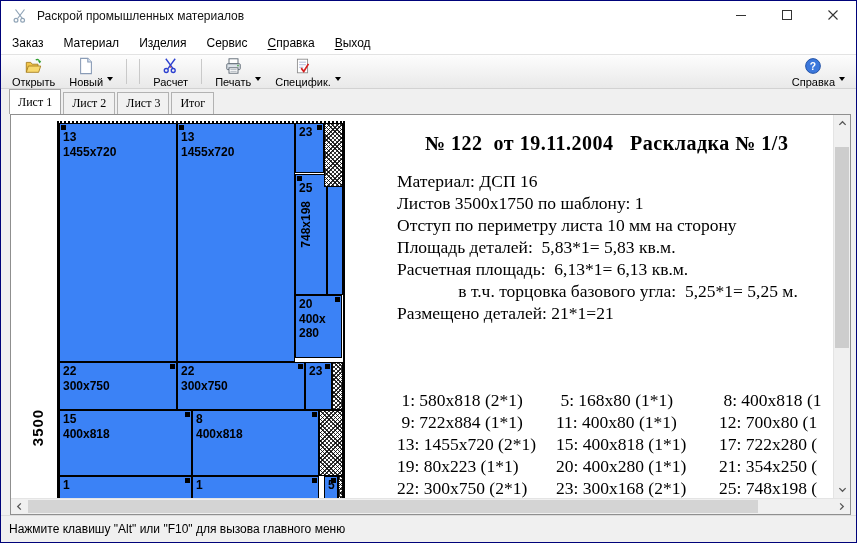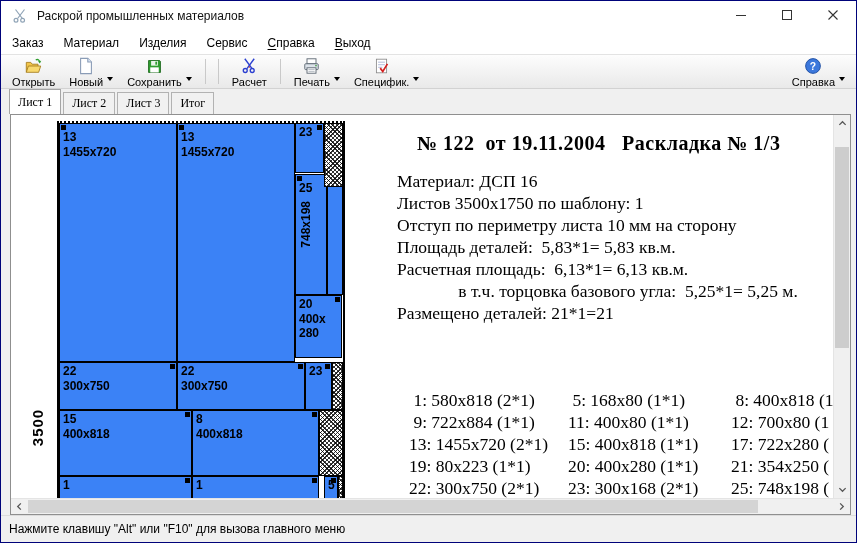--- a/index.html
+++ b/index.html
@@ -48,24 +48,24 @@
   .marker.tl{left:1px;top:1px;}
   .marker.tr{right:1px;top:1px;}
   .waste{position:absolute;border:1px solid #000;box-sizing:border-box;background-color:#fff;background-image:
     repeating-linear-gradient(45deg,rgba(0,0,0,.8) 0 1px,transparent 1px 3px),
     repeating-linear-gradient(135deg,rgba(0,0,0,.8) 0 1px,transparent 1px 3px);}
   .sheetlabel{position:absolute;left:12px;top:284px;width:30px;height:56px;display:flex;align-items:center;justify-content:center;}
   .sheetlabel span{transform:rotate(-90deg);font:bold 15px "Liberation Sans",sans-serif;letter-spacing:1px;white-space:nowrap;}
 
   
   .report{position:absolute;left:386px;top:0;width:480px;color:#000;}
-  .rtitle{position:absolute;left:20px;top:17px;font:bold 20px "Liberation Serif",serif;letter-spacing:.5px;white-space:pre;}
+  .rtitle{position:absolute;left:28px;top:17px;font:bold 20px "Liberation Serif",serif;letter-spacing:.5px;white-space:pre;}
   .rlines{position:absolute;left:0;top:55px;}
   .rline{font:17.5px/22px "Liberation Serif",serif;height:22px;white-space:pre;}
-  .rdetails{position:absolute;left:12px;top:274px;}
+  .rdetails{position:absolute;left:0;top:274px;}
   .drow{height:22px;font:17.5px/22px "Liberation Serif",serif;white-space:nowrap;}
   .dcell{display:inline-block;white-space:pre;}
   .dcell.c0{width:159px;}
   .dcell.c1{width:163px;}
 
   
   .vscroll{position:absolute;left:822px;top:0;width:17px;height:383px;background:#f0f0f0;border-left:1px solid #e4e4e4;box-sizing:border-box;}
   .varrow{position:absolute;left:0;width:16px;height:17px;display:flex;align-items:center;justify-content:center;}
   .varrow.up{top:0;}
   .varrow.down{bottom:0;}
@@ -142,34 +142,20 @@
           <span class="ticon">
             <svg width="18" height="18" viewBox="0 0 20 20">
               <path d="M4 1.5h8l4 4v13H4z" fill="#fff" stroke="#8a9cb6" stroke-width="1.2"></path>
               <path d="M12 1.5v4h4" fill="#dbe7f7" stroke="#8a9cb6" stroke-width="1.2"></path>
             </svg>
           </span>
           <span class="tlabel">Новый</span>
         </div>
         <span class="tarrow"></span>
       </div>
-      <div class="tbtn">
-        <div class="tcol">
-          <span class="ticon">
-            <svg width="17" height="17" viewBox="0 0 20 20">
-              <path d="M3 3h13l1 1v13H3z" fill="#2f9e2f" stroke="#1a661a" stroke-width="1"></path>
-              <rect x="6" y="3.5" width="8" height="5.5" fill="#e9f4e9"></rect>
-              <rect x="11" y="4.3" width="2" height="3.6" fill="#2f9e2f"></rect>
-              <rect x="5" y="11" width="10" height="6" fill="#fff"></rect>
-            </svg>
-          </span>
-          <span class="tlabel">Сохранить</span>
-        </div>
-        <span class="tarrow"></span>
-      </div>
       <div class="tsep"></div>
       <div class="tsep"></div>
       <div class="tbtn">
         <div class="tcol">
           <span class="ticon">
             <svg width="17" height="18" viewBox="0 0 20 20">
               <path d="M15.5 1.5 7 13" stroke="#2b3fd0" stroke-width="1.6" fill="none"></path>
               <path d="M4.5 1.5 13 13" stroke="#2b3fd0" stroke-width="1.6" fill="none"></path>
               <circle cx="5" cy="15.3" r="2.3" fill="none" stroke="#2b3fd0" stroke-width="1.6"></circle>
               <circle cx="13.2" cy="15.3" r="2.3" fill="none" stroke="#2b3fd0" stroke-width="1.6"></circle>

